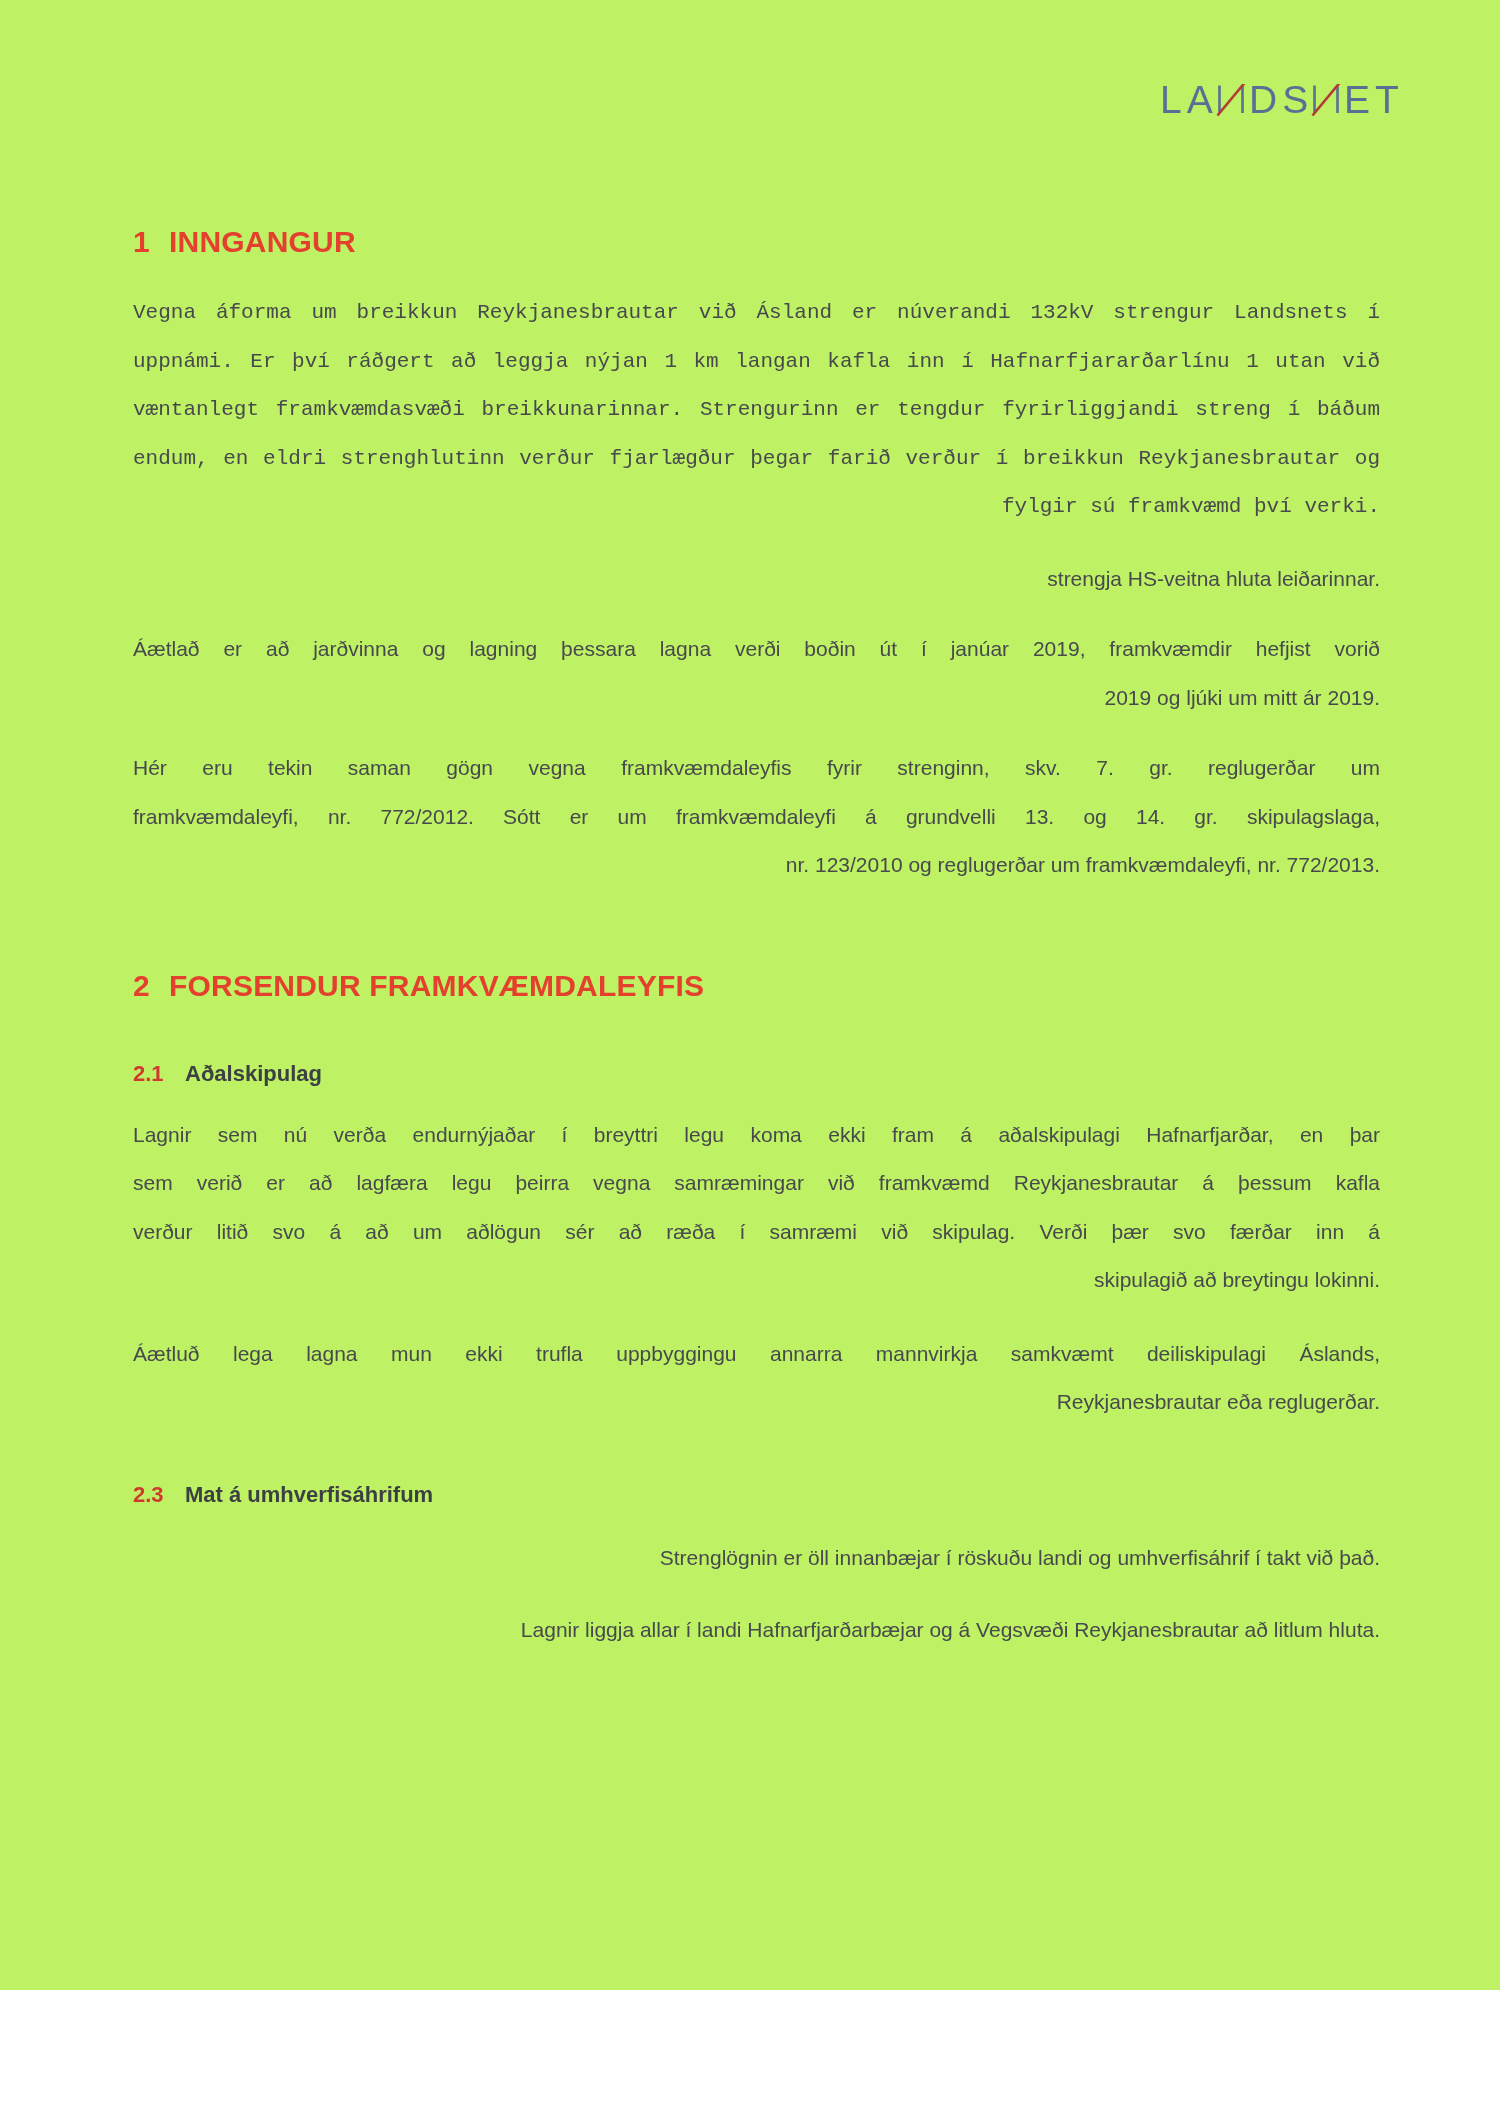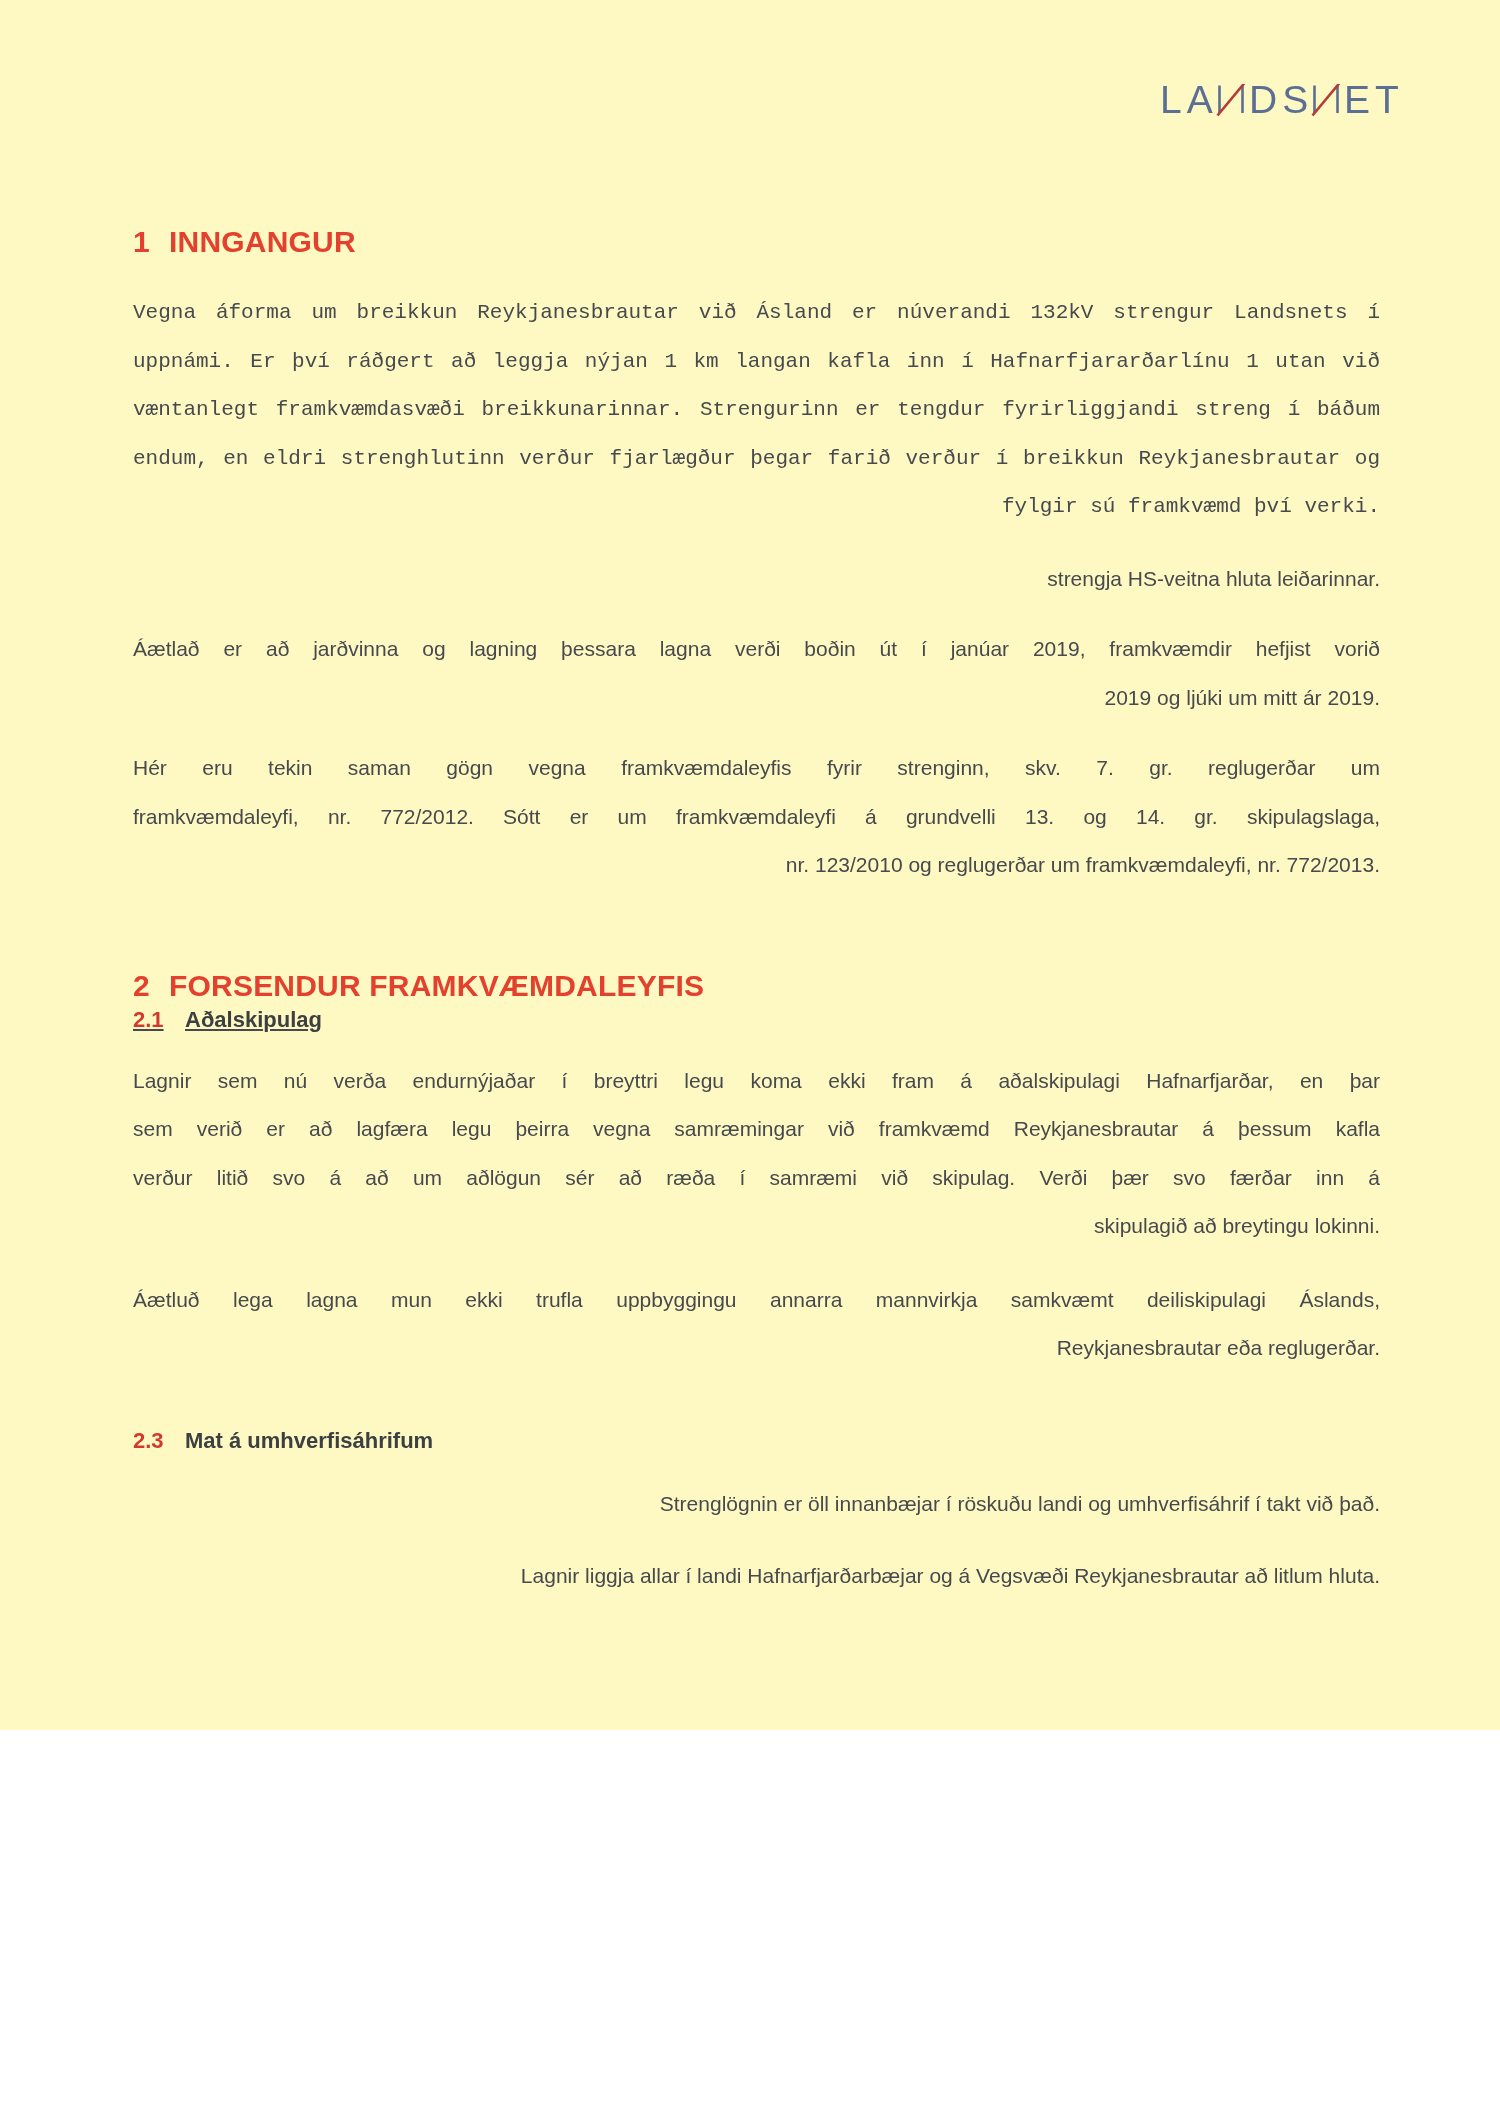--- a/index.html
+++ b/index.html
@@ -1,20 +1,20 @@
 <!DOCTYPE html>
 <html><head>
 <meta charset="utf-8">
 <style>
   html,body{margin:0;padding:0;background:#ffffff;}
   .page{
     position:relative;
     width:1500px;
-    height:1730px;
-    background:#fef9c3;
+    height:1990px;
+    background:#bef264;
     font-family:"Liberation Sans", sans-serif;
     color:#47494d;
     overflow:hidden;
   }
   .logo{
     position:absolute;
     left:1160px;
     top:84px;
   }
   .content{
@@ -49,21 +49,21 @@
     color:#47494d;
   }
   .jl{display:block;text-align:justify;text-align-last:justify;}
   .ll{display:block;text-align:right;}
   .mt-h1-1{margin-top:223px;}
   .mt-p1{margin-top:28px;font-family:Liberation Mono, monospace;}
   .mt-p2{margin-top:23px;}
   .mt-p3{margin-top:22px;}
   .mt-p4{margin-top:22px;}
   .mt-h1-2{margin-top:77px;}
-  .mt-h3-21{text-decoration:underline;}
+  .mt-h3-21{margin-top:54px;}
   .mt-p21{margin-top:22px;}
   .mt-h3-22{margin-top:37px;}
   .mt-p22{margin-top:25px;}
   .mt-h3-23{margin-top:53px;}
   .mt-p23{margin-top:24px;}
   .mt-h3-24{margin-top:52px;}
   .mt-p24{margin-top:24px;}
   .page-number{
     position:absolute;
     left:1377px;

